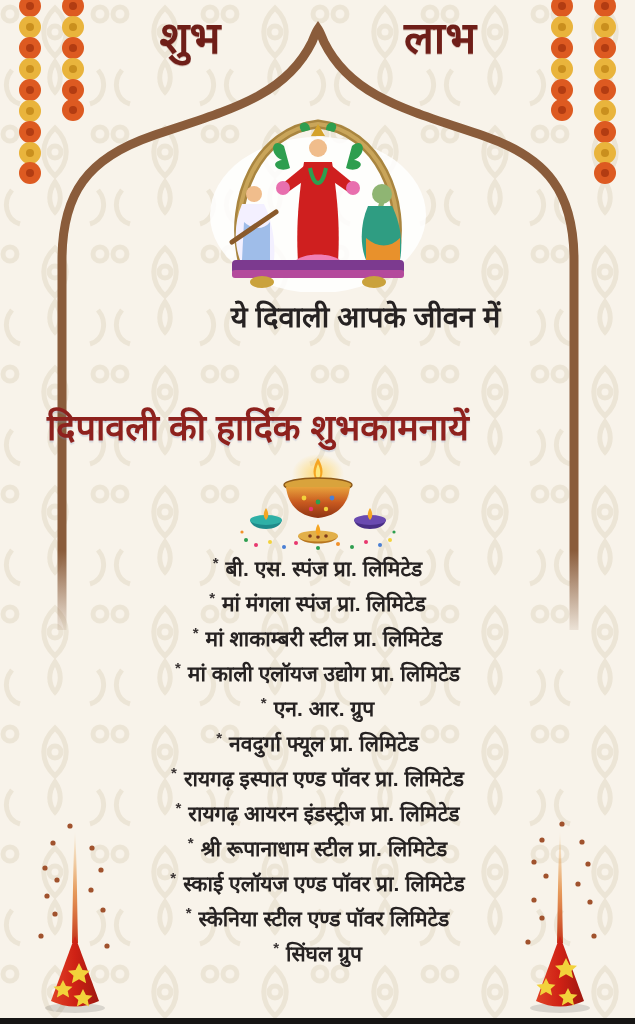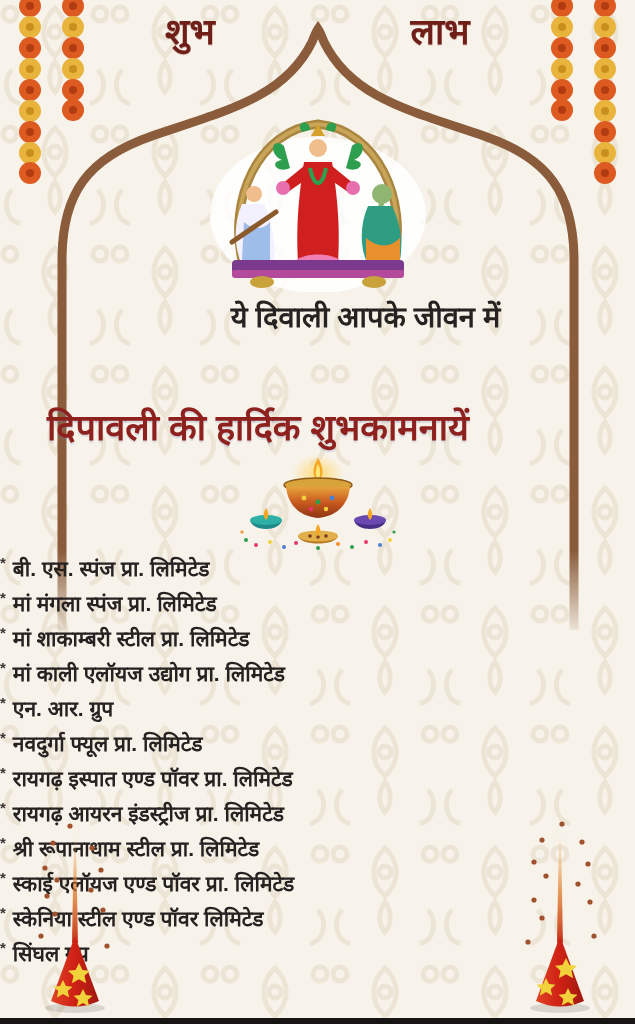--- a/index.html
+++ b/index.html
@@ -8,41 +8,41 @@
     width:635px;height:1024px;
     overflow:hidden;
     background:#f8f3ea;
     font-family:"Liberation Sans","DejaVu Sans",sans-serif;
   }
   .bg-pattern{position:absolute;left:0;top:0;width:635px;height:1024px;}
   .arch-svg{position:absolute;left:0;top:0;width:635px;height:1024px;pointer-events:none;}
   .header-word{
     position:absolute;top:6px;width:160px;
     text-align:center;
-    font-size:36px;font-weight:800;color:#6f1e18;
+    font-size:44px;font-weight:800;color:#6f1e18;
     text-shadow:0 1px 0 rgba(111,30,24,.25);
   }
   .shubh{left:110px;}
   .labh{left:360px;}
   .deities{position:absolute;left:198px;top:110px;width:240px;height:182px;}
   .greet-line{
     position:absolute;left:0;width:635px;text-align:center;
     font-size:29px;font-weight:700;color:#262222;padding-left:48px;
   }
   .greet1{top:296px;}
   .greet2{top:350px;}
   .main-title{
     position:absolute;left:0;top:402px;width:516px;text-align:center;
     font-size:36px;font-weight:800;color:#8e211d;
     text-shadow:0 2px 1px rgba(120,140,190,.25);
   }
   .diya{position:absolute;left:232px;top:452px;width:172px;height:102px;}
   .company-list{
     position:absolute;left:0;top:552px;width:635px;
-    display:flex;flex-direction:column;align-items:flex-start;
+    display:flex;flex-direction:column;align-items:center;
   }
   .company-row{
     height:22px;margin-bottom:13px;
     font-size:21px;font-weight:700;color:#262222;
     white-space:nowrap;line-height:22px;
   }
   .company-bullet{
     font-size:15px;color:#3a3434;vertical-align:8px;margin-right:7px;font-weight:700;
   }
   .firecracker{position:absolute;width:120px;height:200px;}

